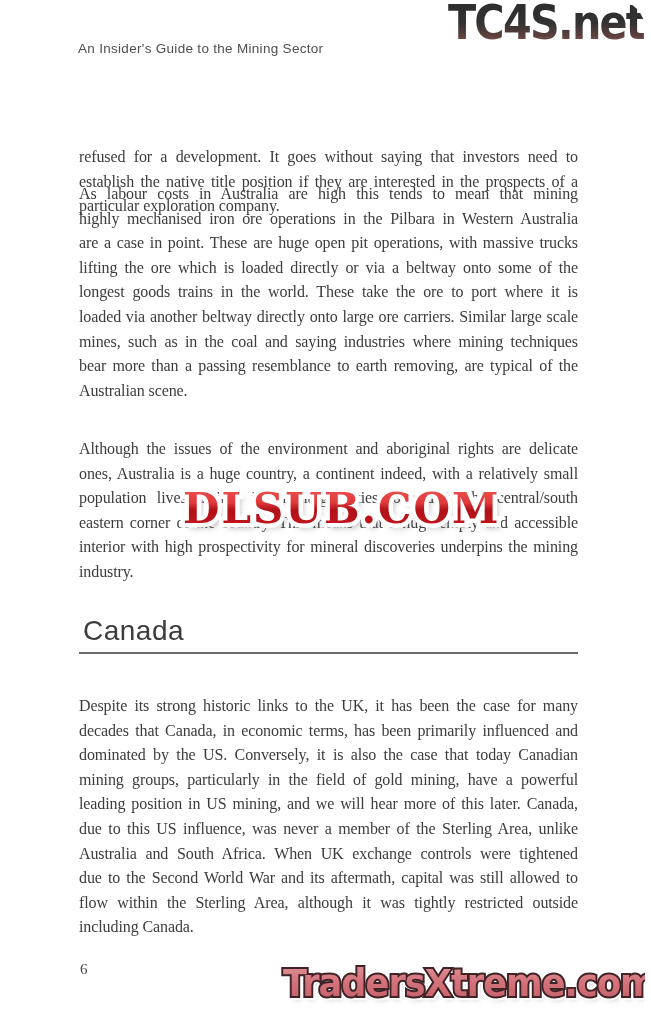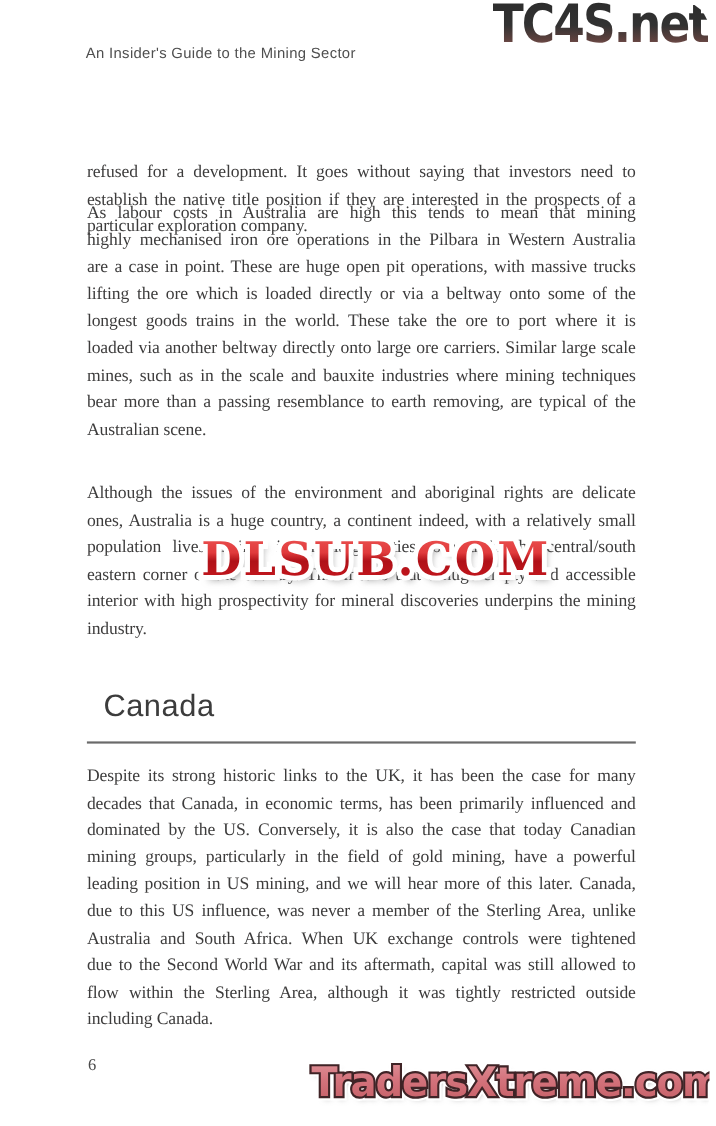--- a/index.html
+++ b/index.html
@@ -40,21 +40,21 @@
   .pline{ text-align:justify; text-align-last:justify; text-justify:inter-word; white-space:nowrap; }
   .pline.last{ text-align-last:left; }
   .p1{ top:97px;margin-top:48px; }
   .p2{ top:182px; }
   .p3{ top:437px; }
   .p4{ top:669px;margin-top:25px; }
 
   
   .section-head{ position:absolute; left:79px; top:610px; width:499px; }
   .section-head h2{
-    margin:15px; font-family:"Liberation Sans", sans-serif; font-weight:400;
+    margin:4px; font-family:"Liberation Sans", sans-serif; font-weight:400;
     font-size:28px; line-height:34px; letter-spacing:0.5px; color:var(--heading-text);
   }
   .section-rule{ margin-top:4px; height:2px; background:var(--rule); width:499px; }
 
   
   .page-number{
     position:absolute; left:80px; top:961px;
     font-size:15px; color:#4a4a4a;
   }
 
@@ -107,21 +107,21 @@
       <div class="pline last">particular exploration company.</div>
     </div>
 
   <div class="para p2">
       <div class="pline">As labour costs in Australia are high this tends to mean that mining</div>
       <div class="pline">highly mechanised iron ore operations in the Pilbara in Western Australia</div>
       <div class="pline">are a case in point. These are huge open pit operations, with massive trucks</div>
       <div class="pline">lifting the ore which is loaded directly or via a beltway onto some of the</div>
       <div class="pline">longest goods trains in the world. These take the ore to port where it is</div>
       <div class="pline">loaded via another beltway directly onto large ore carriers. Similar large scale</div>
-      <div class="pline">mines, such as in the scale and bauxite industries where mining techniques</div>
+      <div class="pline">mines, such as in the coal and saying industries where mining techniques</div>
       <div class="pline">bear more than a passing resemblance to earth removing, are typical of the</div>
       <div class="pline last">Australian scene.</div>
     </div>
 
   <div class="para p3">
       <div class="pline">Although the issues of the environment and aboriginal rights are delicate</div>
       <div class="pline">ones, Australia is a huge country, a continent indeed, with a relatively small</div>
       <div class="pline">population lives mainly in the large cities located in the central/south</div>
       <div class="pline">eastern corner of the country. This means that a huge empty and accessible</div>
       <div class="pline">interior with high prospectivity for mineral discoveries underpins the mining</div>

